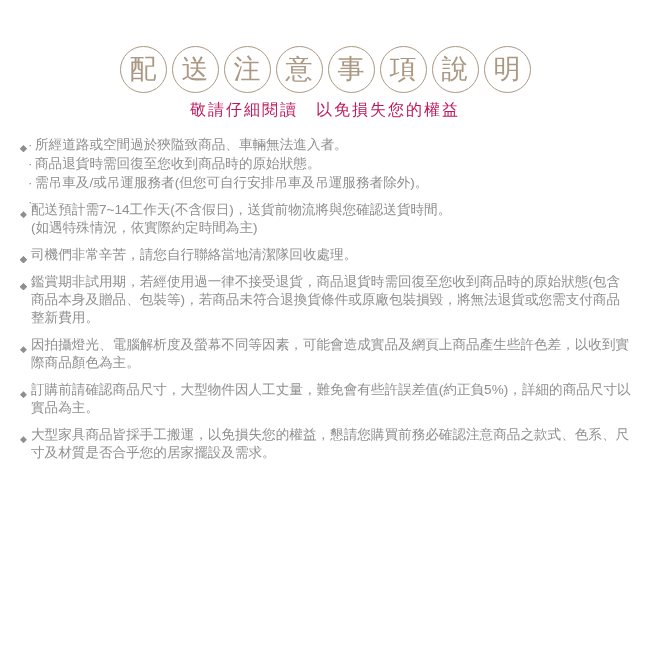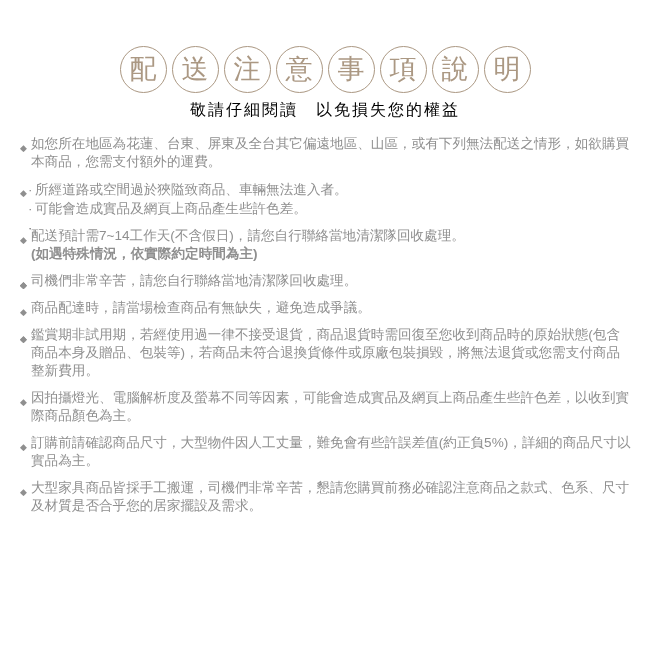--- a/index.html
+++ b/index.html
@@ -30,21 +30,21 @@
     border-radius: 50%;
     color: #ab9883;
     font-size: 27px;
     font-weight: 300;
     line-height: 44px;
     text-align: center;
     flex: 0 0 auto;
   }
   .subtitle {
     margin-top: 7px;
-    color: #000000;
+    color: #be185d;
     font-size: 16px;
     letter-spacing: 2px;
     font-weight: 300;
   }
   
   .notices {
     margin-top: 14px;
     padding: 0 18px 0 20px;
     color: #8f8f8f;
     font-size: 13.6px;
@@ -67,21 +67,21 @@
     position: relative;
     padding-left: 7px;
     margin-left: -3px;
     line-height: 19px;
   }
   .sub-item .dot {
     position: absolute;
     left: 0;
     top: 0;
   }
-  .note-line { line-height: 18px; font-weight: bold; }
+  .note-line { line-height: 18px; }
 </style>
 </head>
 <body>
 
 <div class="page">
 
   <div class="header">
     <div class="circle-row">
       <span class="title-circle">配</span>
       <span class="title-circle">送</span>
@@ -92,65 +92,64 @@
       <span class="title-circle">說</span>
       <span class="title-circle">明</span>
     </div>
     <div class="subtitle">敬請仔細閱讀　以免損失您的權益</div>
   </div>
 
   <div class="notices">
 
     <div class="notice">
       <span class="bullet">◆</span>
-      <span>如您所在地區為花蓮、台東、屏東及全台其它偏遠地區、山區，或有下列無法配送之情形，如欲購買本商品，您需支付額外的運費。</span>
     </div>
 
     <div class="notice">
       <span class="bullet">◆</span>
       <div class="sub-list">
         <div class="sub-item">
           <span class="dot">·</span>
           <span>所經道路或空間過於狹隘致商品、車輛無法進入者。</span>
         </div>
         <div class="sub-item">
           <span class="dot">·</span>
-          <span>可能會造成實品及網頁上商品產生些許色差。</span>
+          <span>商品退貨時需回復至您收到商品時的原始狀態。</span>
         </div>
         <div class="sub-item">
           <span class="dot">·</span>
+          <span>需吊車及/或吊運服務者(但您可自行安排吊車及吊運服務者除外)。</span>
         </div>
         <div class="sub-item">
           <span class="dot">·</span>
         </div>
       </div>
     </div>
 
     <div class="notice">
       <span class="bullet">◆</span>
-      <span>配送預計需7~14工作天(不含假日)，請您自行聯絡當地清潔隊回收處理。</span>
+      <span>配送預計需7~14工作天(不含假日)，送貨前物流將與您確認送貨時間。</span>
       <div class="note-line">(如遇特殊情況，依實際約定時間為主)</div>
     </div>
 
     <div class="notice">
       <span class="bullet">◆</span>
     </div>
 
     <div class="notice">
       <span class="bullet">◆</span>
     </div>
 
     <div class="notice">
       <span class="bullet">◆</span>
       <span>司機們非常辛苦，請您自行聯絡當地清潔隊回收處理。</span>
     </div>
 
     <div class="notice">
       <span class="bullet">◆</span>
-      <span>商品配達時，請當場檢查商品有無缺失，避免造成爭議。</span>
     </div>
 
     <div class="notice">
       <span class="bullet">◆</span>
     </div>
 
     <div class="notice">
       <span class="bullet">◆</span>
       <span>鑑賞期非試用期，若經使用過一律不接受退貨，商品退貨時需回復至您收到商品時的原始狀態(包含商品本身及贈品、包裝等)，若商品未符合退換貨條件或原廠包裝損毀，將無法退貨或您需支付商品整新費用。</span>
     </div>
@@ -160,17 +159,17 @@
       <span>因拍攝燈光、電腦解析度及螢幕不同等因素，可能會造成實品及網頁上商品產生些許色差，以收到實際商品顏色為主。</span>
     </div>
 
     <div class="notice">
       <span class="bullet">◆</span>
       <span>訂購前請確認商品尺寸，大型物件因人工丈量，難免會有些許誤差值(約正負5%)，詳細的商品尺寸以實品為主。</span>
     </div>
 
     <div class="notice">
       <span class="bullet">◆</span>
-      <span>大型家具商品皆採手工搬運，司機們非常辛苦，懇請您購買前務必確認注意商品之款式、色系、尺寸及材質是否合乎您的居家擺設及需求。</span>
+      <span>大型家具商品皆採手工搬運，以免損失您的權益，懇請您購買前務必確認注意商品之款式、色系、尺寸及材質是否合乎您的居家擺設及需求。</span>
     </div>
 
   </div>
 </div>
 
 </body></html>

